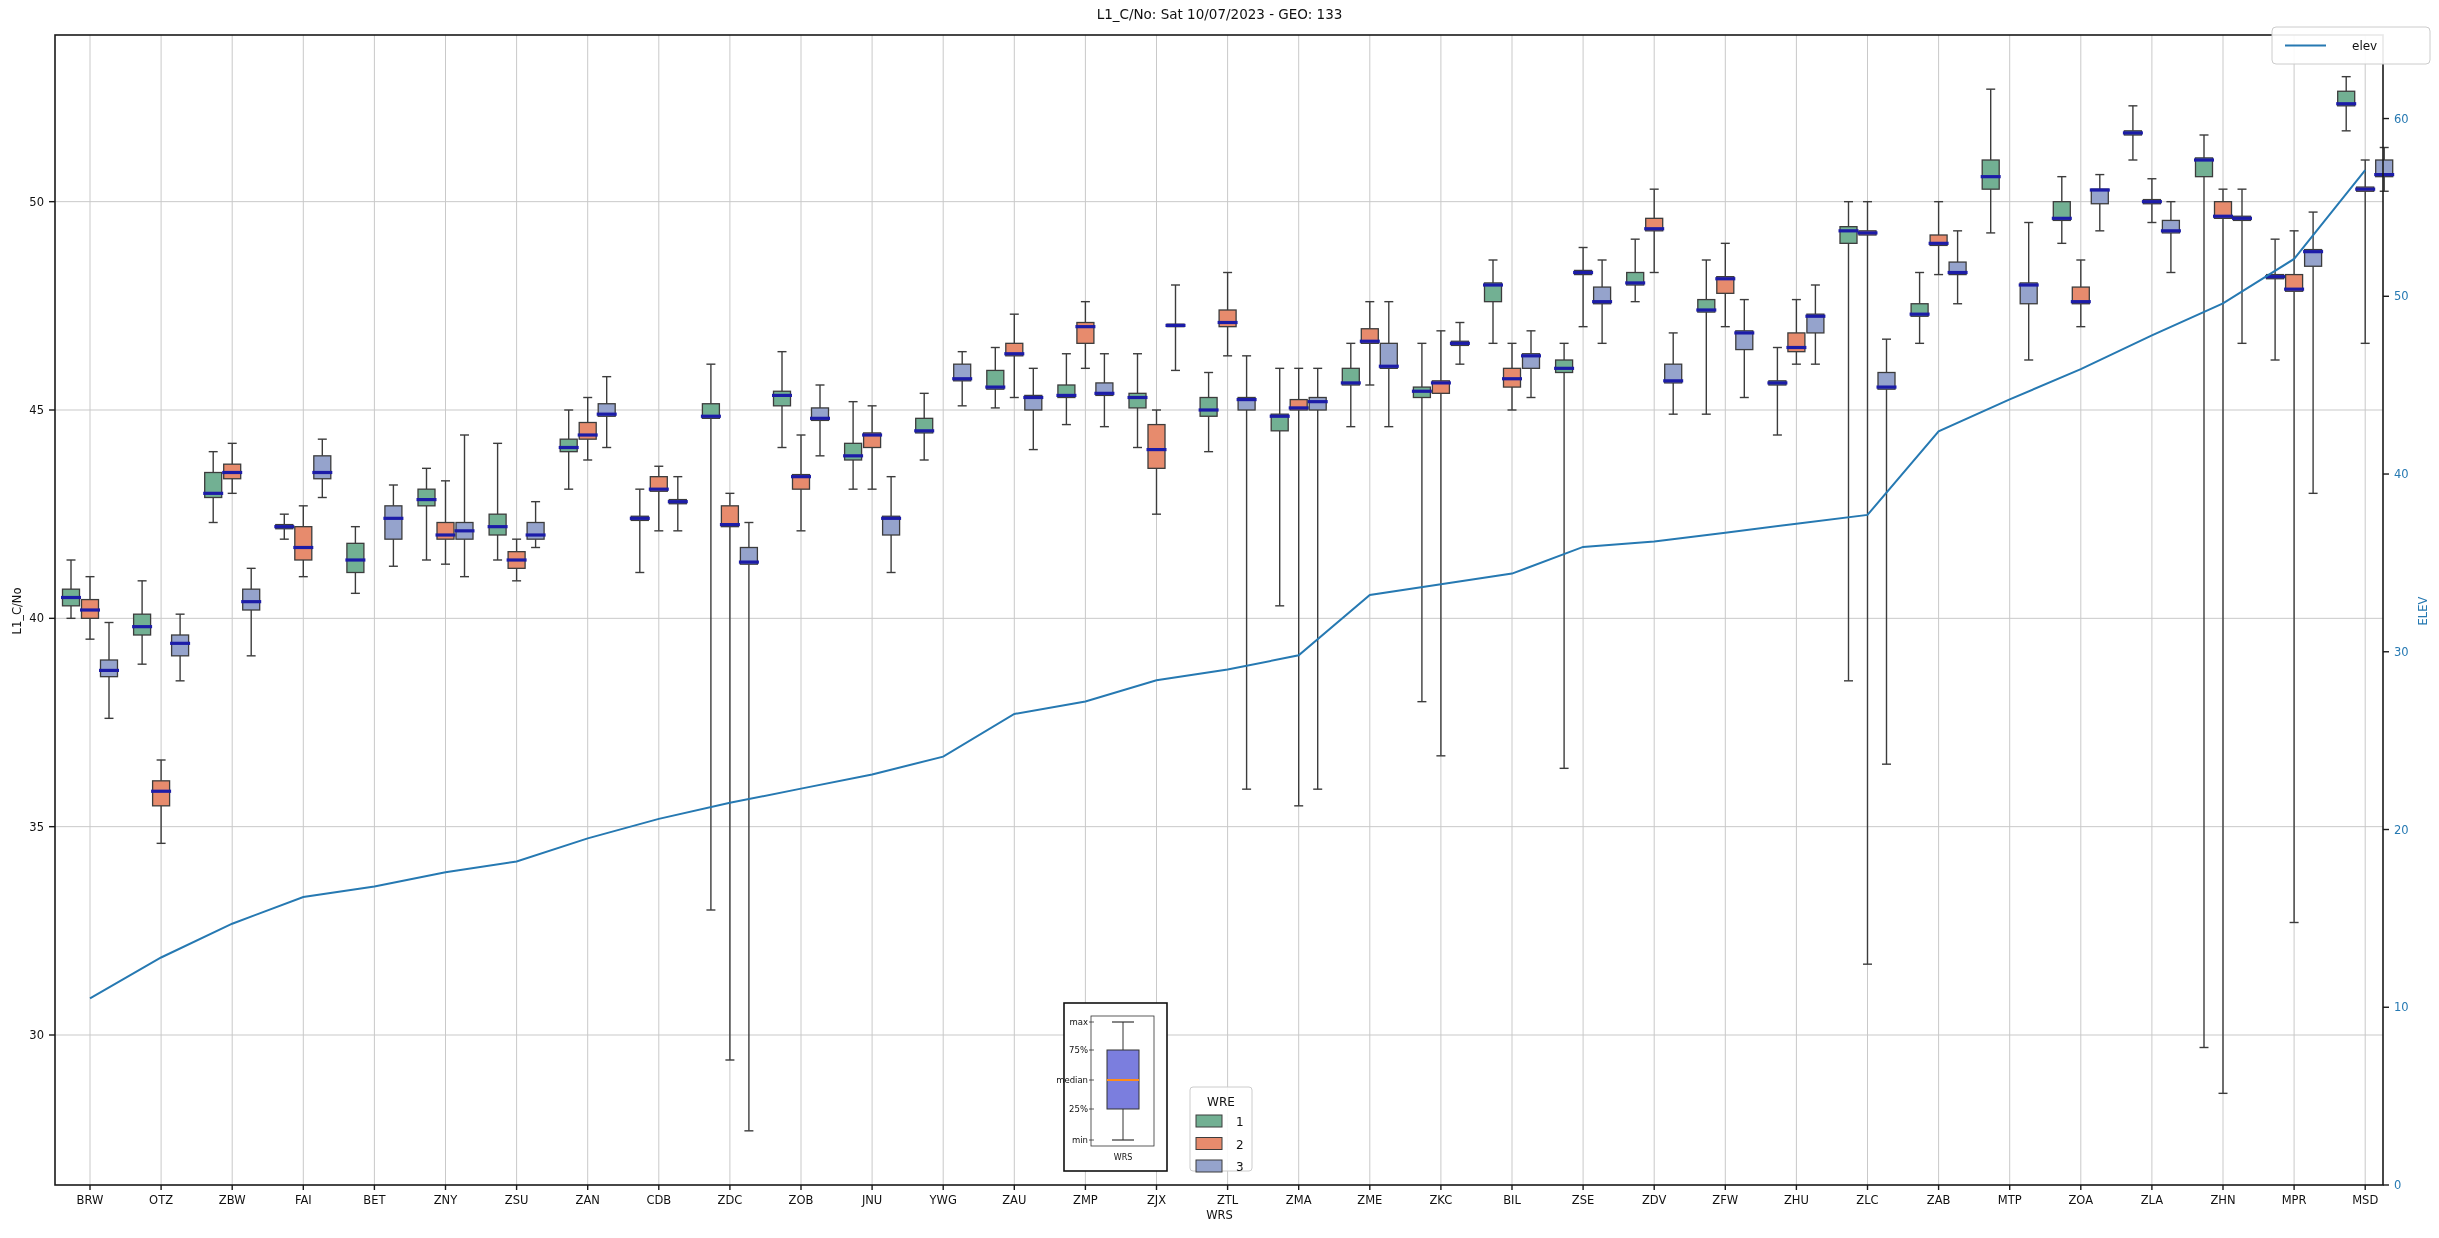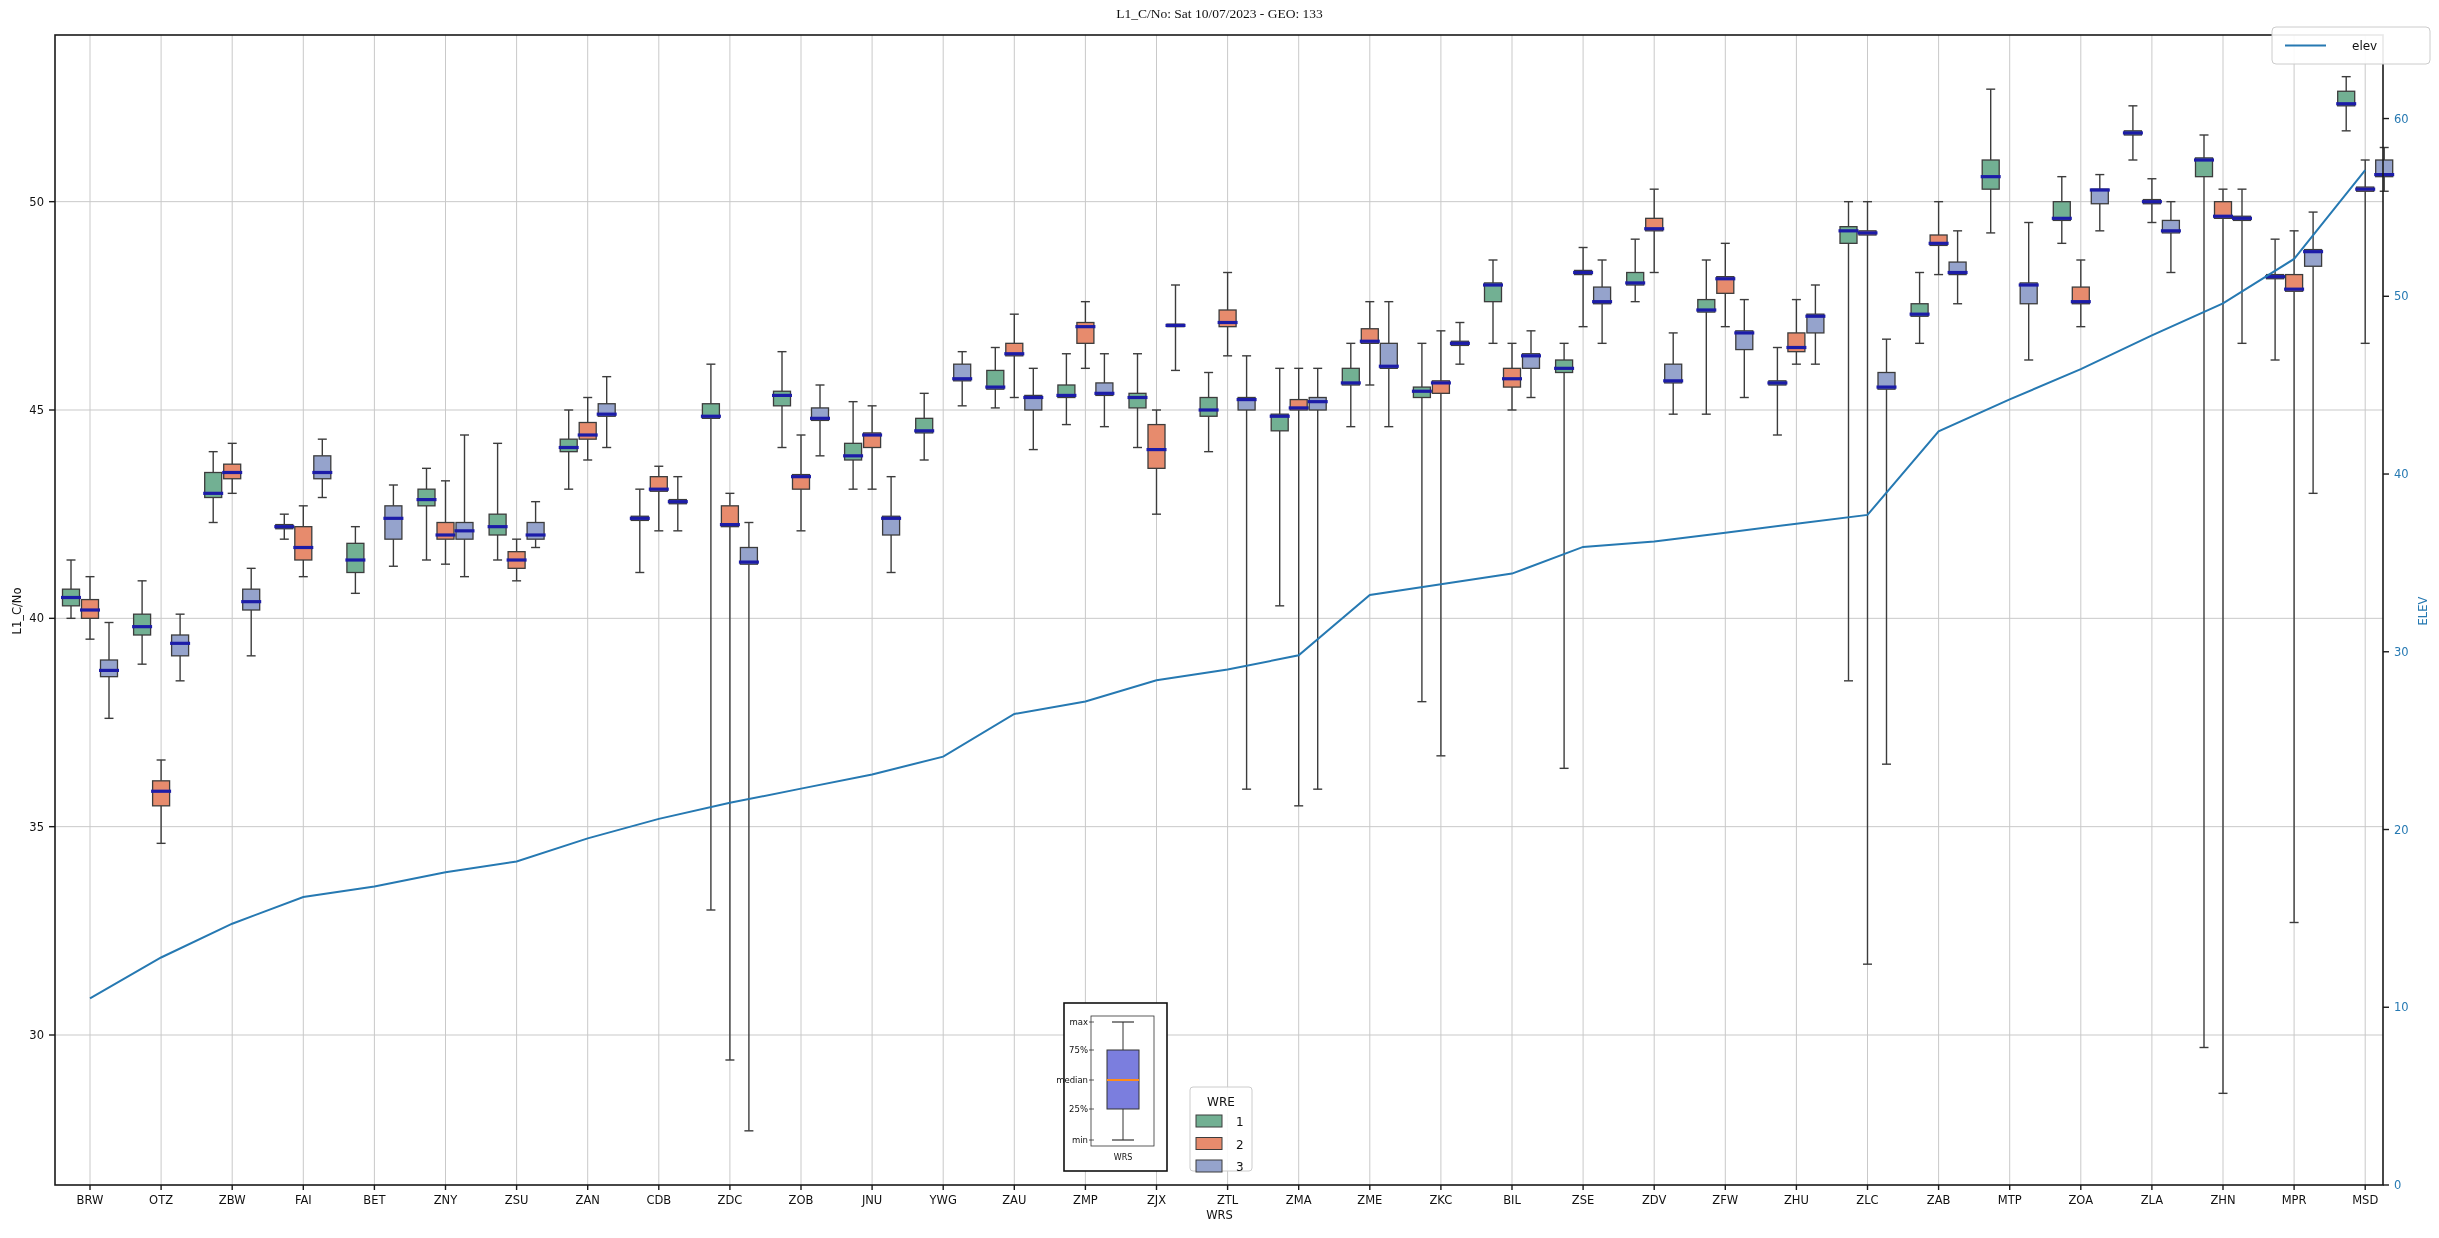--- a/index.html
+++ b/index.html
@@ -1,19 +1,19 @@
 <!DOCTYPE html>
 <html><head>
 <meta charset="utf-8">
 <style>
   html,body{margin:0;padding:0;background:#fff;}
   #stage{position:relative;width:2439px;height:1238px;background:#ffffff;
          font-family:"DejaVu Sans","Liberation Sans",sans-serif;overflow:hidden;}
   #chart-title{position:absolute;left:0;top:6px;width:2439px;text-align:center;
-               font-size:13.5px;color:#111;font-family:Liberation Serif, serif;}
+               font-size:13.5px;color:#111;}
   .ylab{position:absolute;font-size:11.5px;color:#111;white-space:nowrap;}
   #ylabel-left{left:-28px;top:604px;transform:rotate(-90deg);transform-origin:center;width:90px;text-align:center;}
   #ylabel-right{left:2378px;top:604px;transform:rotate(-90deg);transform-origin:center;width:90px;text-align:center;color:#2679b2;}
   #xlabel{position:absolute;left:0;top:1208px;width:2439px;text-align:center;font-size:11.5px;color:#111;}
   svg text{font-family:"DejaVu Sans","Liberation Sans",sans-serif;}
 </style>
 </head>
 <body>
 
 <div id="stage">

